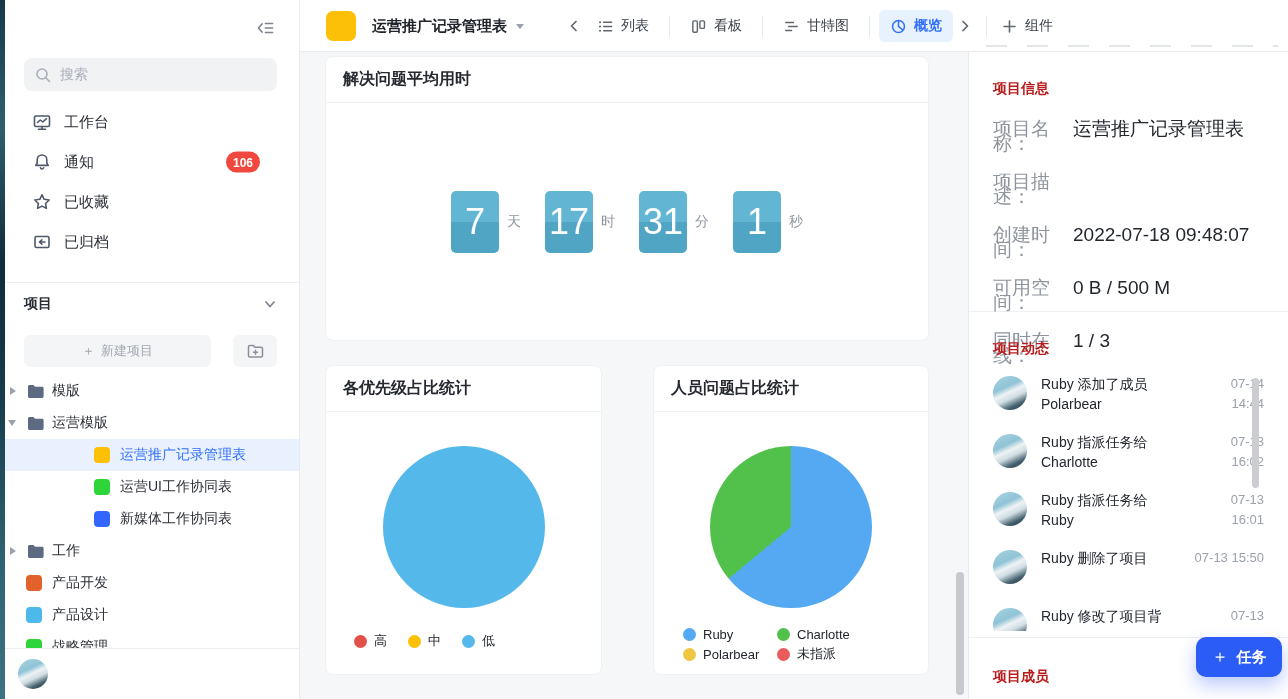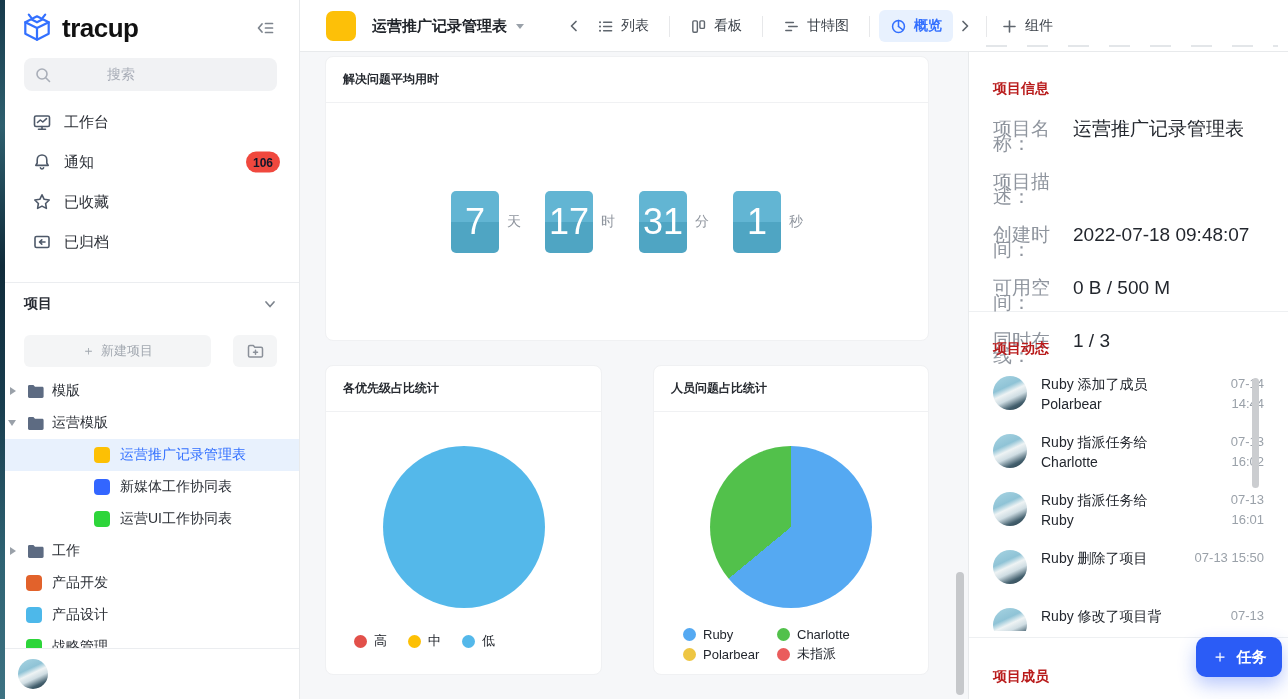--- a/index.html
+++ b/index.html
@@ -11,26 +11,26 @@
   .edge-strip { position:absolute; left:0; top:0; width:5px; height:699px; z-index:60;
     background:linear-gradient(180deg,#16394a 0%,#2e5f6e 18%,#102b3a 38%,#183d4e 58%,#2e6272 80%,#3d7282 100%); }
 
   
   .sidebar { position:absolute; left:0; top:0; width:300px; height:699px; background:#fff; border-right:1px solid #e8eaec; z-index:20; }
   .sb-header { position:absolute; left:0; top:0; width:100%; height:54px; }
   .logo { position:absolute; left:20px; top:11px; display:flex; align-items:center; gap:8px; }
   .logo-word { font-size:26px; font-weight:700; letter-spacing:-0.5px; color:#111; }
   .collapse-btn { position:absolute; right:22px; top:16px; width:24px; height:24px; display:flex; align-items:center; justify-content:center; cursor:pointer; }
   .search-box { position:absolute; left:24px; top:58px; width:253px; height:33px; background:#f1f2f4; border-radius:8px; display:flex; align-items:center; padding:0 10px; gap:8px; }
-  .search-box input { border:none; outline:none; background:transparent; font-size:14px; color:#0c4a6e; width:180px; font-family:Liberation Serif, serif;margin-left:47px; }
+  .search-box input { border:none; outline:none; background:transparent; font-size:14px; color:#0c4a6e; width:180px; font-family:Liberation Serif, serif; }
   .search-box input::placeholder { color:#a9aeb8; }
   .sb-nav { position:absolute; left:0; top:102px; width:100%; }
   .nav-item { height:40px; display:flex; align-items:center; padding-left:32px; position:relative; cursor:pointer; }
   .nav-item .lbl { margin-left:12px; font-size:15px; color:#2b2f36; }
-  .badge { position:absolute; right:19px; top:50%; transform:translateY(-50%); min-width:31px; height:21px; background:#f0483e; color:#0f172a; font-size:12px; font-weight:700; border-radius:10.5px; display:flex; align-items:center; justify-content:center; padding:0 7px; }
+  .badge { position:absolute; right:39px; top:50%; transform:translateY(-50%); min-width:31px; height:21px; background:#f0483e; color:#ffffff; font-size:12px; font-weight:700; border-radius:10.5px; display:flex; align-items:center; justify-content:center; padding:0 7px; }
   .sb-divider { position:absolute; left:0; top:282px; width:100%; border-top:1px solid #ebedf0; }
   .proj-header { position:absolute; left:24px; top:292px; width:253px; height:24px; display:flex; align-items:center; justify-content:space-between; }
   .proj-header .lbl { font-size:14px; font-weight:600; color:#272b33; }
   .new-proj-row { position:absolute; left:24px; top:335px; width:253px; height:32px; display:flex; justify-content:space-between; }
   .new-proj-btn { width:187px; height:32px; background:#f4f5f6; border-radius:6px; border:none; color:#a2a8b0; font-size:13px; display:flex; align-items:center; justify-content:center; gap:6px; cursor:pointer; font-family:inherit; }
   .folder-add-btn { width:44px; height:32px; background:#f4f5f6; border-radius:6px; border:none; display:flex; align-items:center; justify-content:center; cursor:pointer; }
   .tree { position:absolute; left:0; top:375px; width:100%; }
   .t-row { height:32px; display:flex; align-items:center; position:relative; cursor:pointer; }
   .t-row.selected { background:#e8f1fd; }
   .t-row.selected .t-label { color:#3370ff; }
@@ -59,21 +59,21 @@
   .tab.active { background:#e8f1fe; color:#3370ff; font-weight:600; }
   .tb-div { width:1px; height:21px; background:#e7e8ea; margin:0 9px; }
   .add-comp { display:flex; align-items:center; gap:8px; font-size:14px; color:#3c424a; cursor:pointer; padding:0 6px; height:32px; }
   .tb-dashes { position:absolute; left:686px; bottom:4px; width:292px; height:2px;
     background:repeating-linear-gradient(90deg,#e3e6e9 0 21px,transparent 21px 41px); }
 
   
   .main { position:absolute; left:300px; top:52px; width:668px; height:647px; background:#f6f7f9; }
   .card { position:absolute; background:#fff; border:1px solid #f0f1f3; border-radius:8px; }
   .card-head { height:46px; border-bottom:1px solid #f0f1f3; display:flex; align-items:center; padding-left:17px; }
-  .card-head .t { font-size:12px; font-weight:700; color:#262a30; }
+  .card-head .t { font-size:16px; font-weight:700; color:#262a30; }
   .timer-card { left:25px; top:4px; width:604px; height:285px; }
   .clock-body { height:237px; display:flex; align-items:center; justify-content:center; }
   .flip-group { display:flex; align-items:center; }
   .flip-tile { width:48px; height:62px; border-radius:5px; display:flex; align-items:center; justify-content:center;
     color:#fff; font-size:36px; font-weight:500;
     background:linear-gradient(180deg,var(--ct) 0 50%,var(--cb) 50% 100%); }
   .flip-unit { font-size:14px; color:#8f959e; margin-left:8px; margin-right:24px; }
   .flip-unit.last { margin-right:0; }
 
   .pie-card-1 { left:25px; top:313px; width:277px; height:310px; }
@@ -114,31 +114,20 @@
 </style>
 </head>
 <body>
 
 <div class="page">
 
   <div class="edge-strip"></div>
 
   <div class="sidebar">
     <div class="sb-header">
-      <div class="logo">
-        <span>
-          <svg width="34" height="34" viewBox="0 0 32 32" fill="none" stroke="#3370ff" stroke-width="2.1" stroke-linecap="round" stroke-linejoin="round">
-            <path d="M10.5 6.2 L8.3 3.4 M21.5 6.2 L23.7 3.4"></path>
-            <path d="M16 5 L27 10.5 L27 21.5 L16 27 L5 21.5 L5 10.5 Z"></path>
-            <path d="M5 10.5 L16 16 L27 10.5 M16 16 L16 27"></path>
-            <path d="M11 8.1 L16 10.6 L21 8.1"></path>
-          </svg>
-        </span>
-        <span class="logo-word">tracup</span>
-      </div>
       <div class="collapse-btn">
         <svg width="22" height="22" viewBox="0 0 22 22" fill="none" stroke="#7d848d" stroke-width="1.7" stroke-linecap="round" stroke-linejoin="round">
           <path d="M8 7 L4.5 11 L8 15"></path>
             <path d="M11.5 6.5 H18.5 M11.5 11 H18.5 M11.5 15.5 H18.5"></path>
         </svg>
       </div>
     </div>
 
     <div class="search-box">
       <span>
@@ -231,26 +220,26 @@
               <path d="M1 2.4 C1 1.6 1.6 1 2.4 1 h4 l1.6 1.8 h7.2 c.8 0 1.4.6 1.4 1.4 v8.4 c0 .8-.6 1.4-1.4 1.4 H2.4 C1.6 14 1 13.4 1 12.6 Z"></path>
             </svg>
         </span>
         <span class="t-label">运营模版</span>
       </div>
       <div class="t-row child selected">
         <span class="t-square" style="background: rgb(253, 192, 4);"></span>
         <span class="t-label">运营推广记录管理表</span>
       </div>
       <div class="t-row child">
+        <span class="t-square" style="background: rgb(45, 213, 58);"></span>
+        <span class="t-label">运营UI工作协同表</span>
+      </div>
+      <div class="t-row child">
         <span class="t-square" style="background: rgb(51, 102, 255);"></span>
         <span class="t-label">新媒体工作协同表</span>
-      </div>
-      <div class="t-row child">
-        <span class="t-square" style="background: rgb(45, 213, 58);"></span>
-        <span class="t-label">运营UI工作协同表</span>
       </div>
       <div class="t-row">
         <span class="caret right"></span>
         <span class="t-folder-icon">
           <svg width="17" height="15" viewBox="0 0 17 15" fill="#5d6b82">
               <path d="M1 2.4 C1 1.6 1.6 1 2.4 1 h4 l1.6 1.8 h7.2 c.8 0 1.4.6 1.4 1.4 v8.4 c0 .8-.6 1.4-1.4 1.4 H2.4 C1.6 14 1 13.4 1 12.6 Z"></path>
             </svg>
         </span>
         <span class="t-label">工作</span>
       </div>

